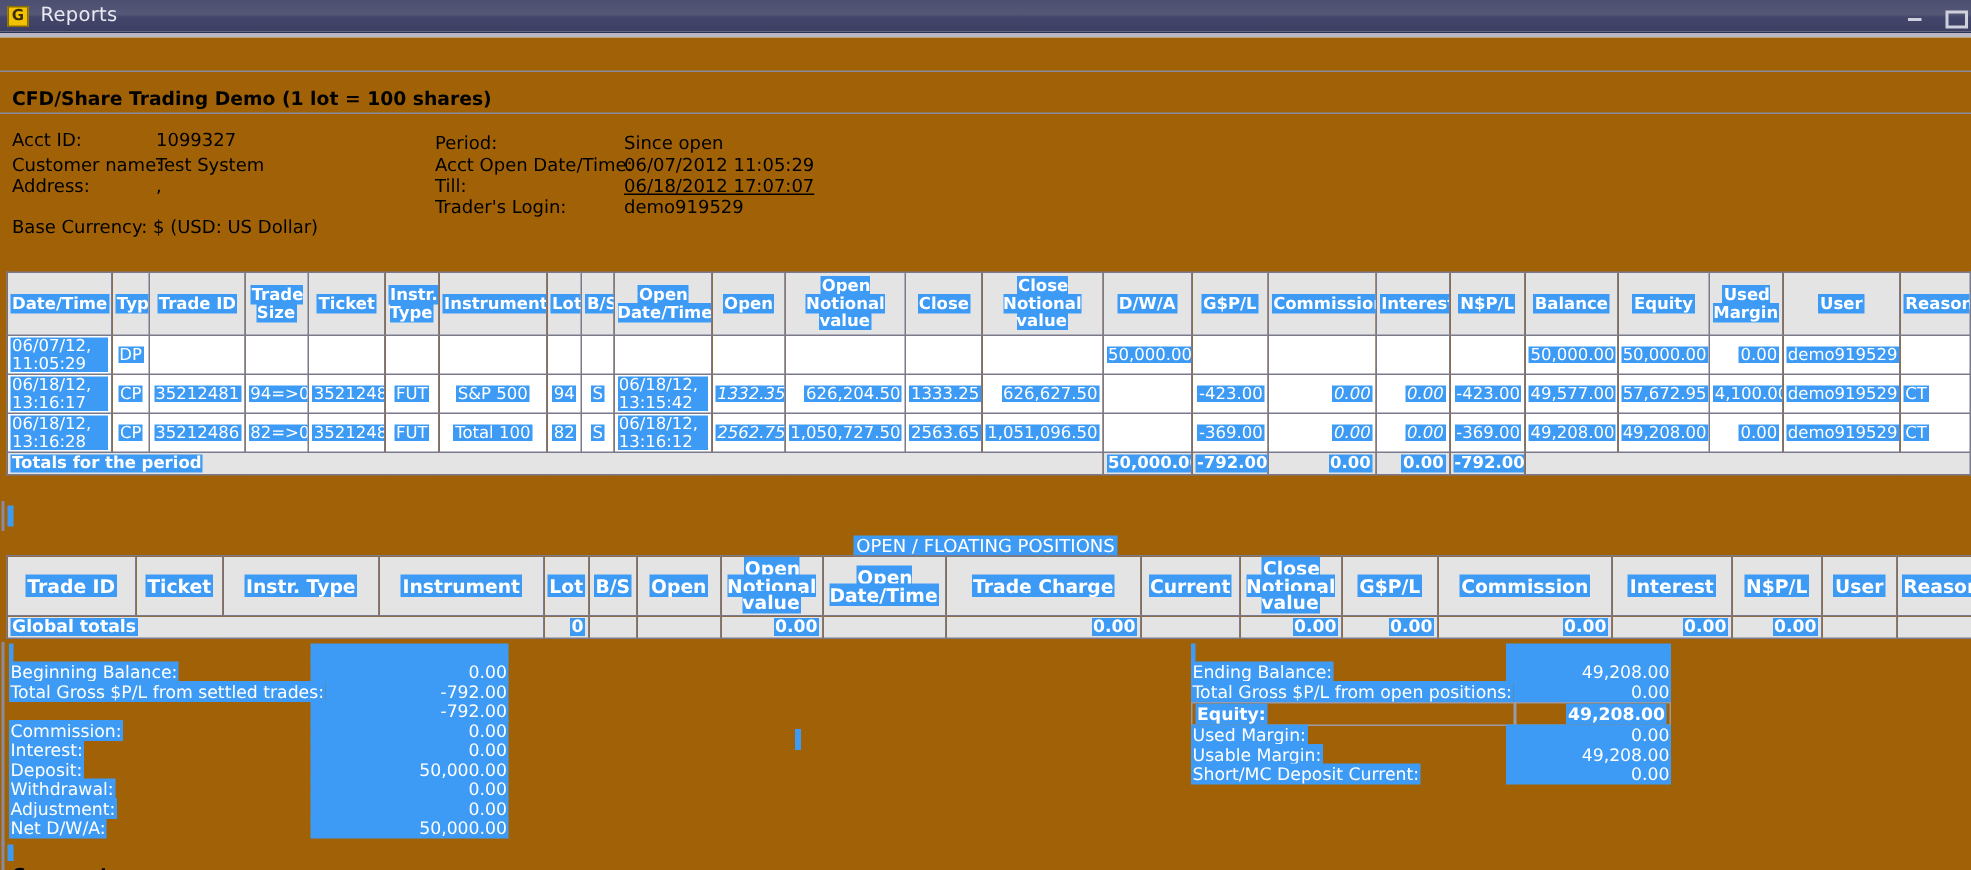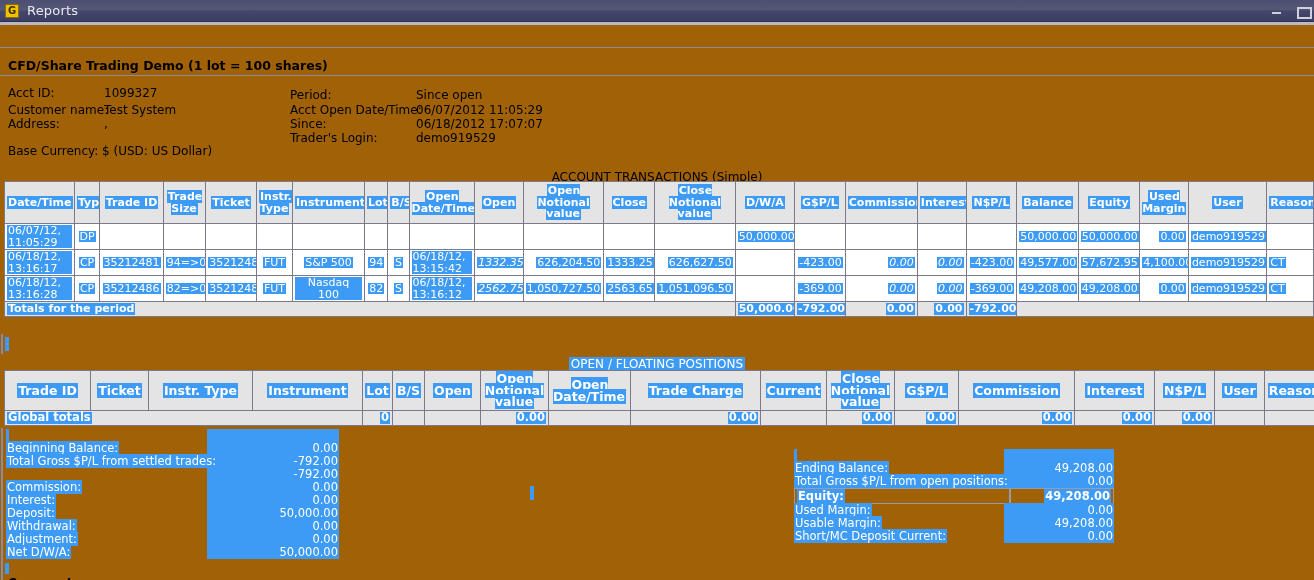--- a/index.html
+++ b/index.html
@@ -99,26 +99,25 @@
   <div class="info" style="left:104px;top:78px;">Test System</div>
   <div class="info" style="left:8px;top:92px;">Address:</div>
   <div class="info" style="left:104px;top:92px;">,</div>
   <div class="info" style="left:8px;top:119px;">Base Currency:</div>
   <div class="info" style="left:102px;top:119px;">$ (USD: US Dollar)</div>
 
   <div class="info" style="left:290px;top:63px;">Period:</div>
   <div class="info" style="left:416px;top:63px;">Since open</div>
   <div class="info" style="left:290px;top:78px;">Acct Open Date/Time:</div>
   <div class="info" style="left:416px;top:78px;">06/07/2012 11:05:29</div>
-  <div class="info" style="left:290px;top:92px;">Since:</div>
-  <div class="info" style="left:416px;top:92px;">06/18/2012 17:07:07</div>
+  <div class="info" style="left:290px;top:92px;">Till:</div>
+  <div class="info" style="left:416px;top:92px;text-decoration:underline;">06/18/2012 17:07:07</div>
   <div class="info" style="left:290px;top:106px;">Trader's Login:</div>
   <div class="info" style="left:416px;top:106px;">demo919529</div>
 
-  <div class="caption-plain" style="left:0;top:145px;width:1314px;">ACCOUNT TRANSACTIONS (Simple)</div>
 
   <table class="tbl" id="tbl-tx" style="left:4px;top:156px;width:1310px;">
     <colgroup>
       <col style="width:66px">
         <col style="width:24px">
         <col style="width:60px">
         <col style="width:40px">
       <col style="width:48px">
         <col style="width:34px">
         <col style="width:68px">
@@ -221,21 +220,21 @@
         <td class="l"><span>demo919529</span></td>
         <td class="l"><span>CT</span></td>
       </tr>
       <tr>
         <td class="l"><span>06/18/12, 13:16:28</span></td>
         <td class="c"><span>CP</span></td>
         <td class="c"><span>35212486</span></td>
         <td class="c"><span>82=&gt;0</span></td>
         <td class="c"><span>35212486</span></td>
         <td class="c"><span>FUT</span></td>
-        <td class="c"><span>Nasdaq 100</span></td>
+        <td class="c"><span>Total 100</span></td>
         <td class="c"><span>82</span></td>
         <td class="c"><span>S</span></td>
         <td class="l"><span>06/18/12, 13:16:12</span></td>
         <td class="r ital"><span>2562.75</span></td>
         <td class="r"><span>1,050,727.50</span></td>
         <td class="r"><span>2563.65</span></td>
         <td class="r"><span>1,051,096.50</span></td>
         <td class="r"><span style="background: transparent;"></span></td>
         <td class="r"><span>-369.00</span></td>
         <td class="r ital"><span>0.00</span></td>
@@ -374,21 +373,21 @@
       <div style="flex:1"></div>
       <div class="val" style="width:132px">0.00</div>
     </div>
     <div class="sumrow">
       <div class="lbl">Net D/W/A:</div>
       <div style="flex:1"></div>
       <div class="val" style="width:132px">50,000.00</div>
     </div>
   </div>
 
-  <div class="sumwrap" style="left:794px;top:424px;width:320px;">
+  <div class="sumwrap" style="left:794px;top:404px;width:320px;">
     <div class="capbar">
       <div class="caret"></div>
       <div style="flex:1"></div>
       <div class="fill" style="width:110px"></div>
     </div>
     <div class="sumrow">
       <div class="lbl">Ending Balance:</div>
       <div style="flex:1"></div>
       <div class="val" style="width:110px">49,208.00</div>
     </div>

